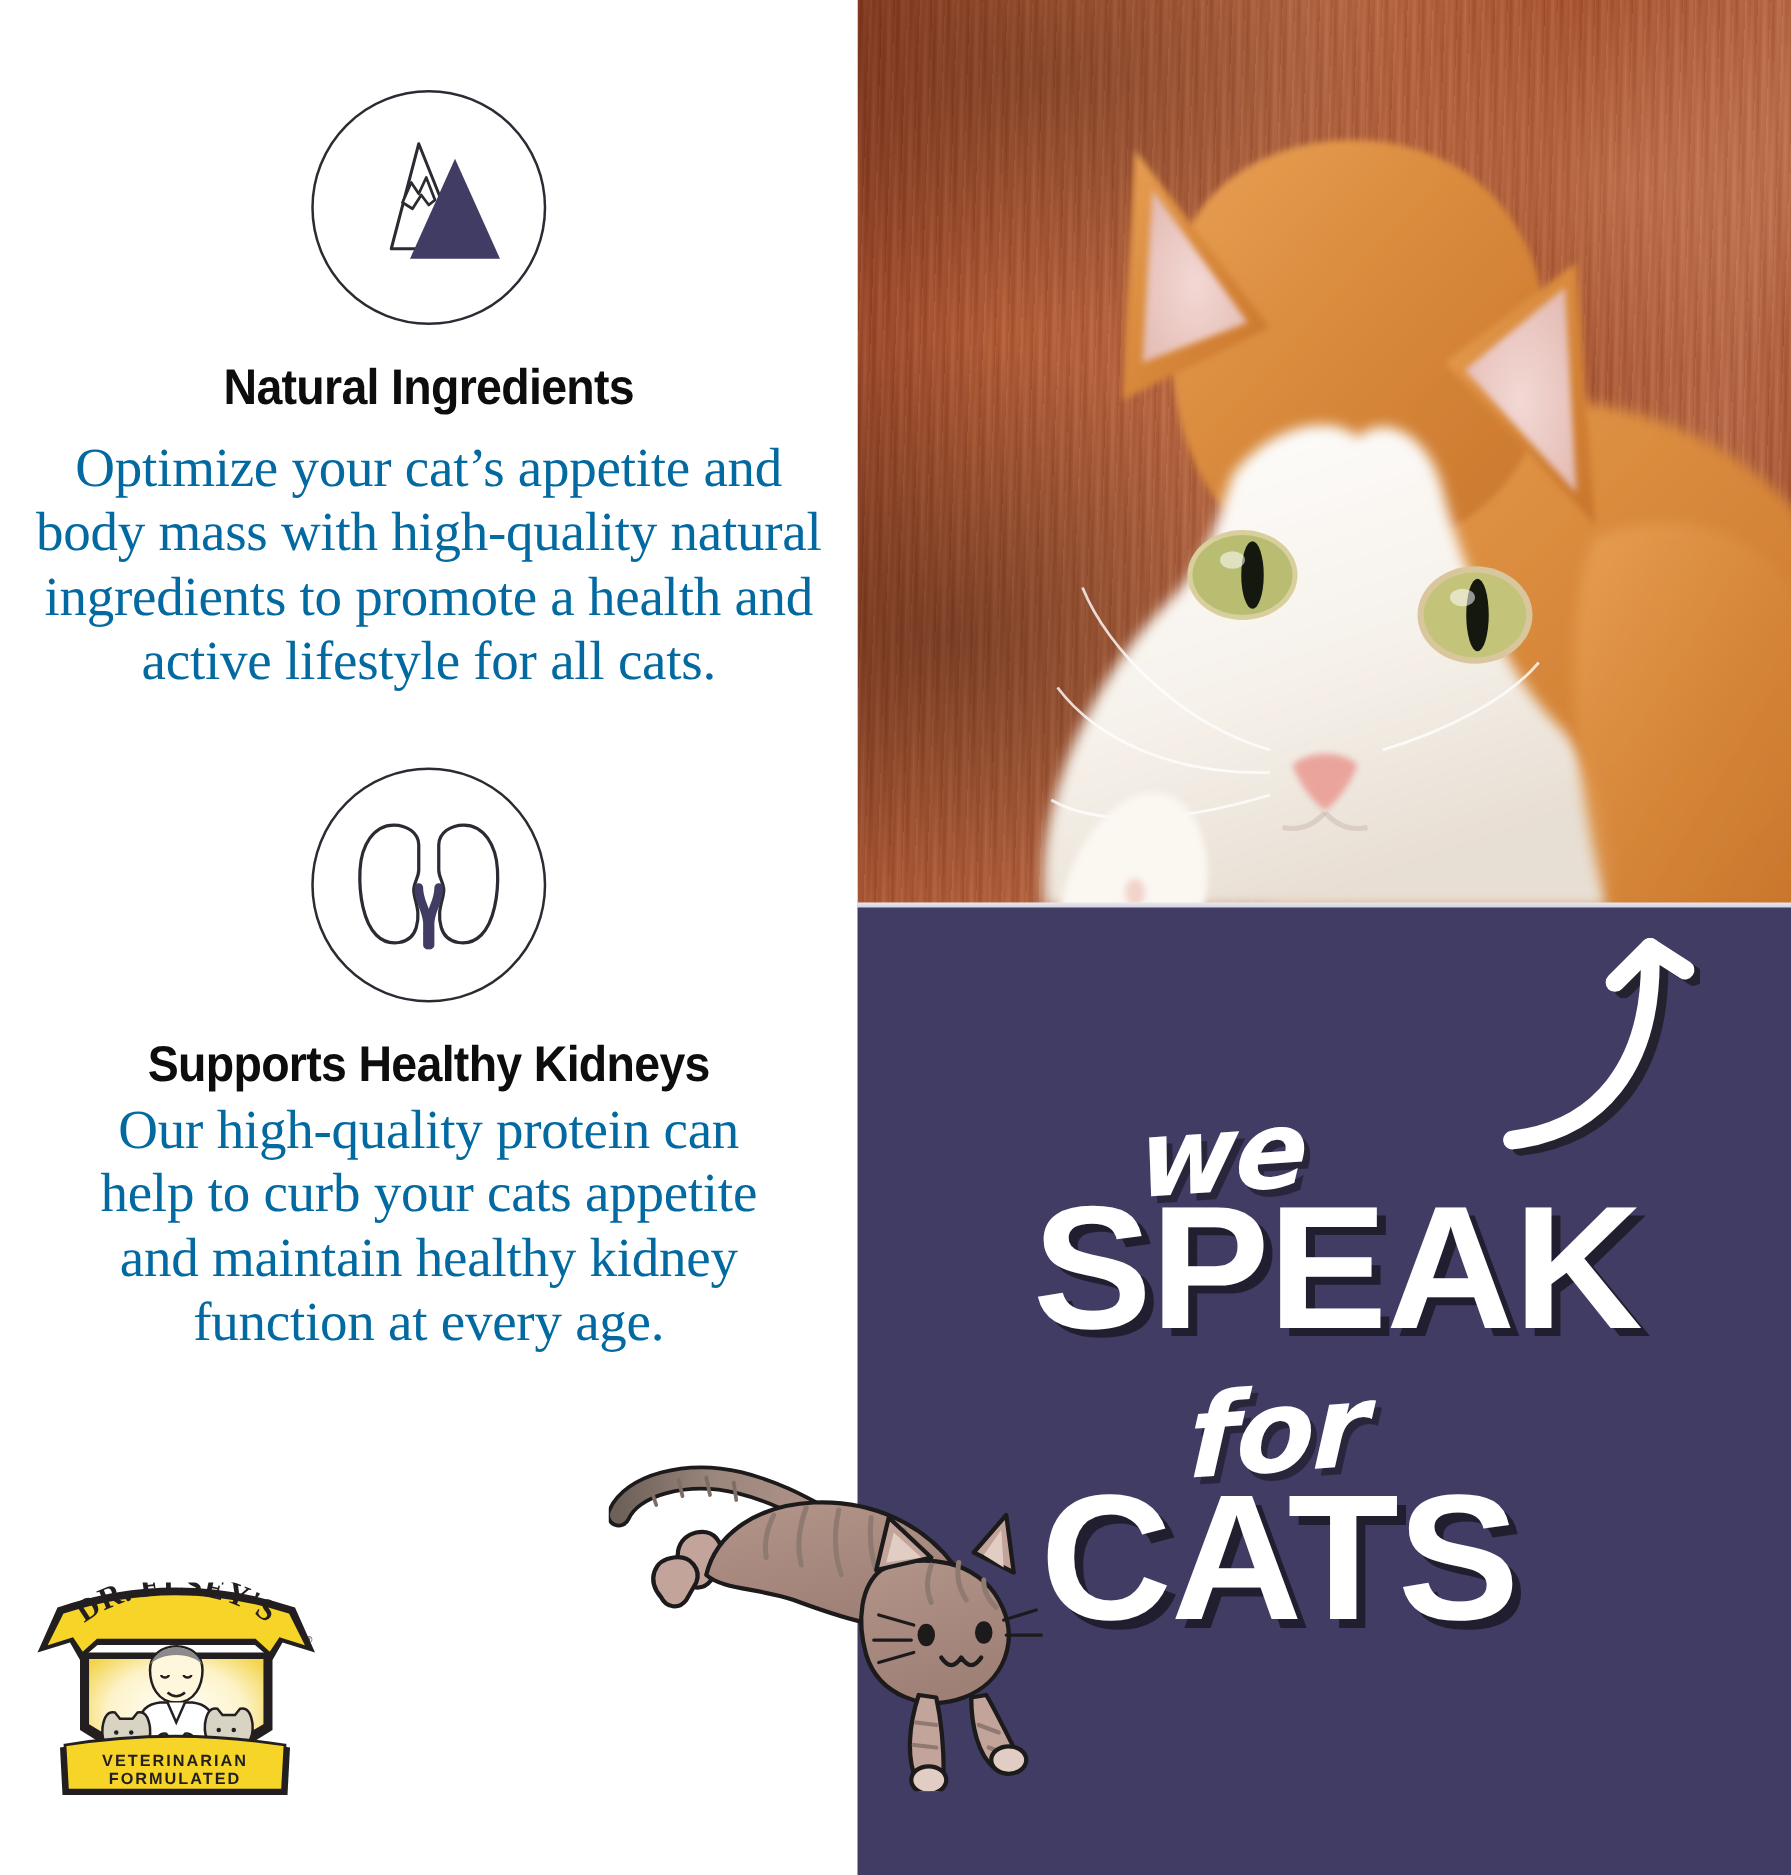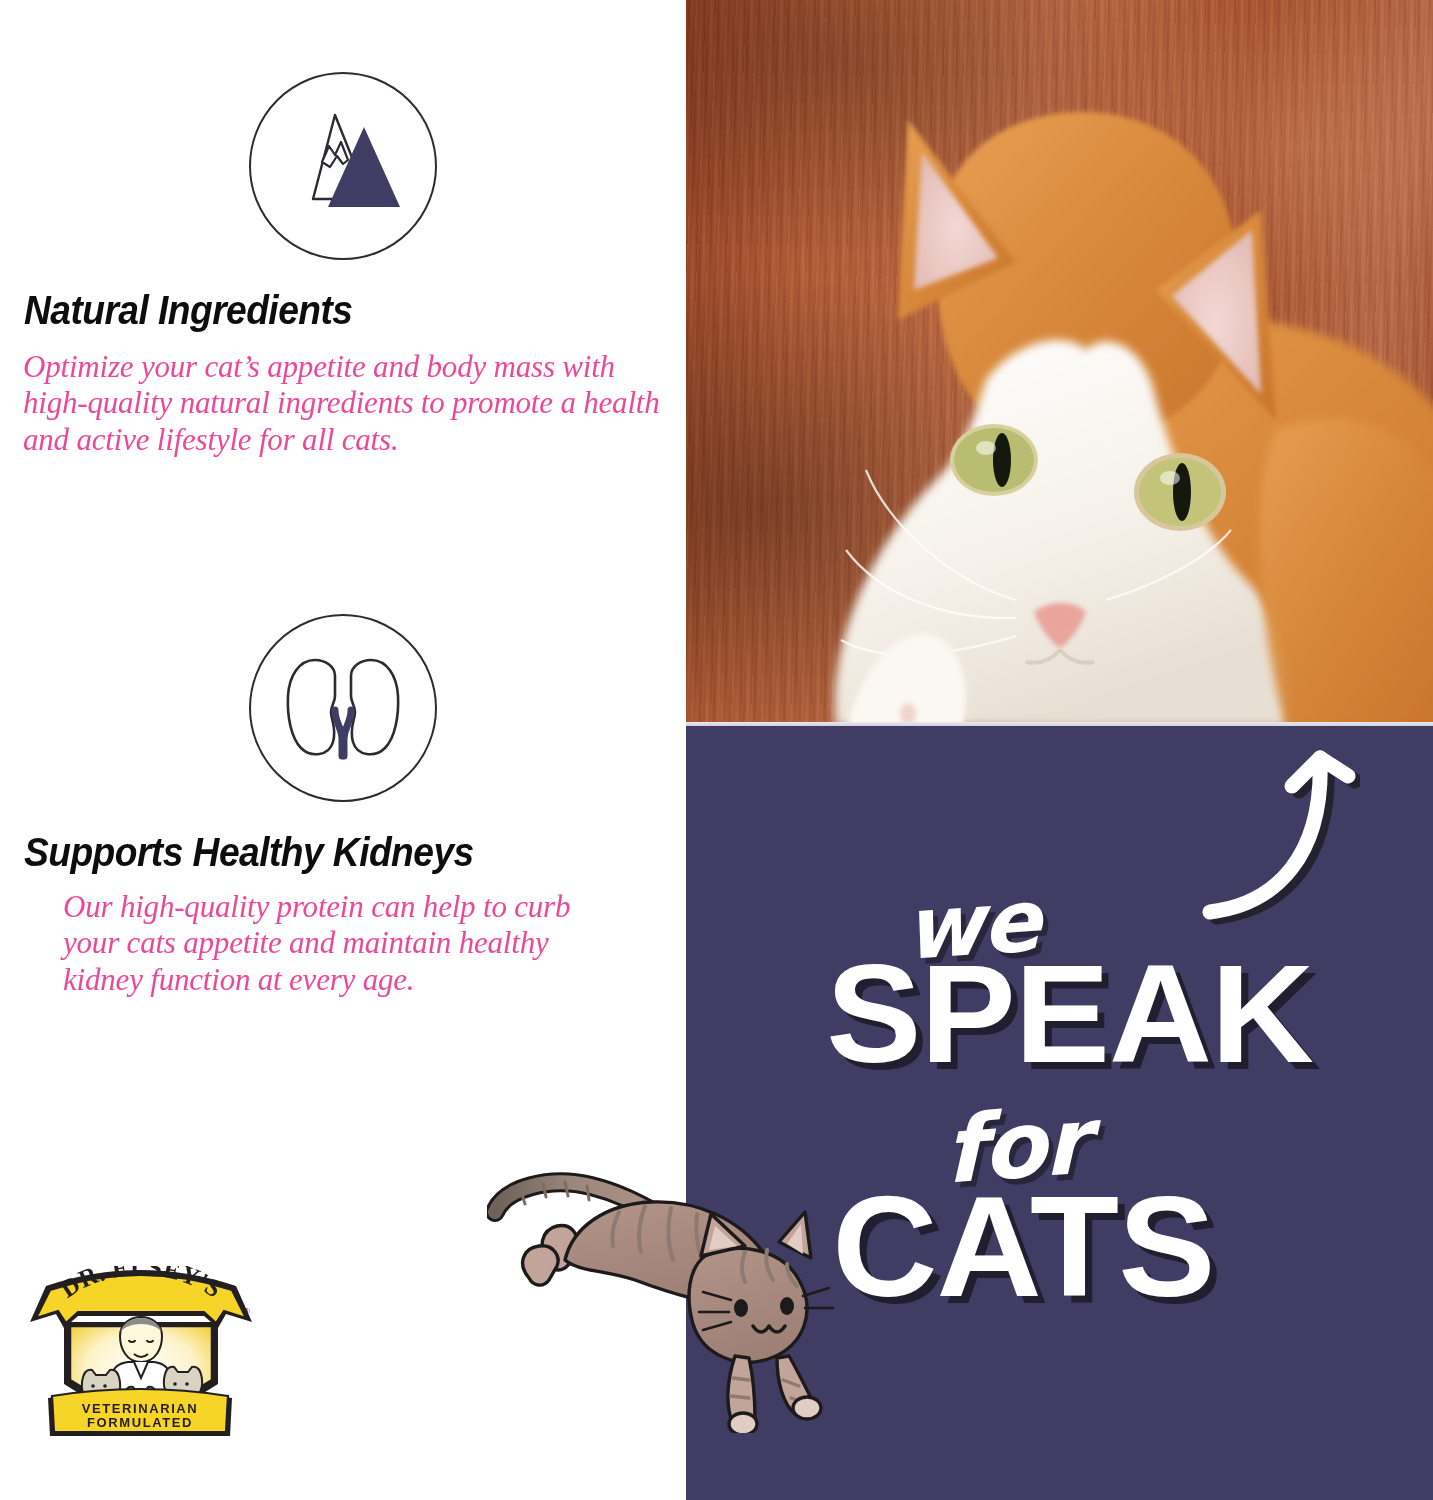--- a/index.html
+++ b/index.html
@@ -8,21 +8,21 @@
     background:#ffffff;
     font-family:"Liberation Sans",sans-serif;
     overflow:hidden;
     position:relative;
   }
   .stage{position:relative;width:1433px;height:1500px;overflow:hidden;background:#fff;}
 
   
   .left-col{position:absolute;left:0;top:0;width:686px;height:1500px;background:#fff;}
 
-  .feature{position:absolute;left:0;width:686px;text-align:left;font-style:italic;}
+  .feature{position:absolute;left:0;width:686px;text-align:center;}
   .feature-1{top:72px;}
   .feature-2{top:614px;}
 
   .icon-circle{
     width:188px;height:188px;border-radius:50%;
     border:2.5px solid #2b2b33;
     margin:0 auto;
     position:relative;
     box-sizing:border-box;
     background:#fff;
@@ -34,28 +34,28 @@
     font-weight:bold;
     font-size:40px;
     letter-spacing:-0.6px;
     color:#0d0d0d;
     margin-top:28px;
     transform:scaleX(0.93);
     white-space:nowrap;
   }
   .feat-body{
     font-family:"Liberation Serif",serif;
-    font-size:31px;
+    font-size:44px;
     line-height:1.17;
-    color:#ec4899;
+    color:#0369a1;
     width:640px;
     margin:16px auto 0 auto;
     letter-spacing:-0.2px;
   }
-  .feature-2 .feat-body{width:560px;margin-top:14px;}
+  .feature-2 .feat-body{width:560px;margin-top:3px;}
 
   
   .logo{position:absolute;left:16px;top:1266px;width:250px;height:178px;}
 
   
   .photo{
     position:absolute;left:686px;top:0;width:747px;height:726px;
     overflow:hidden;
   }
   .photo-bg{

